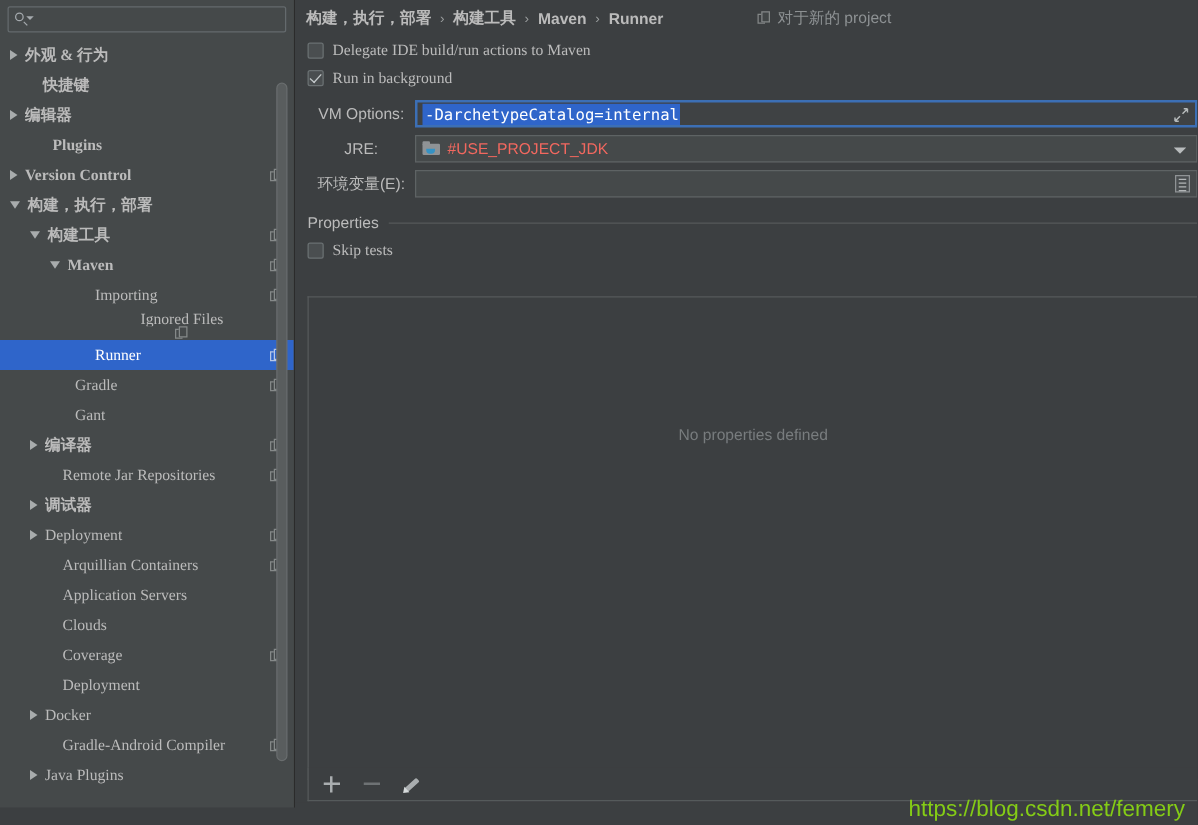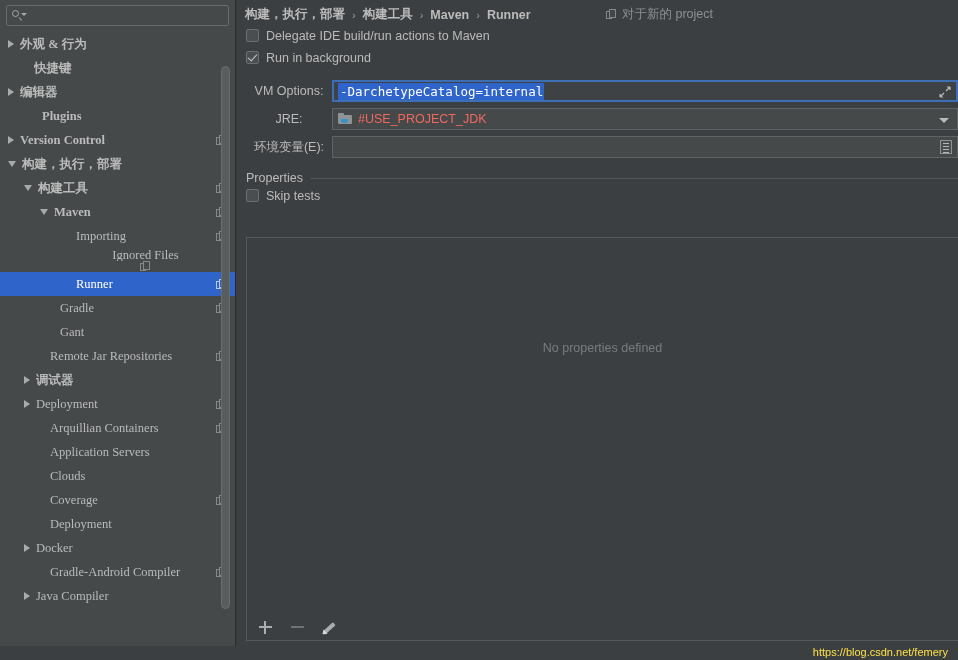--- a/index.html
+++ b/index.html
@@ -238,23 +238,24 @@
     display: flex;
     align-items: center;
     gap: 5px;
     color: #8d9193;
     font-size: 12.5px;
     white-space: nowrap;
   }
 
   .row {
     display: flex;
-    align-items: flex-start;
+    align-items: center;
     padding-left: 10px;
     box-sizing: border-box;
+    font-family: Liberation Serif, serif;
   }
   .checkbox {
     width: 13px;
     height: 13px;
     border: 1px solid #6b7173;
     border-radius: 2px;
     background: #4a4e50;
     box-sizing: border-box;
     position: relative;
     flex: 0 0 auto;
@@ -484,22 +485,22 @@
     border-top: 3px solid transparent;
     border-bottom: 3px solid transparent;
     border-right: 4px solid #d6dadb;
     transform: rotate(-42deg);
   }
 
   .watermark {
     position: absolute;
     right: 10px;
     bottom: 2px;
-    color: #fde047;
-    font-size: 11px;
+    color: #84cc16;
+    font-size: 18px;
     white-space: nowrap;
   }
   .bottom-strip {
     position: absolute;
     left: 0;
     right: 0;
     bottom: 0;
     height: 18px;
     background: #3c3f41;
   }
@@ -606,20 +607,28 @@
             <span class="tree-label">Gradle</span>
             <span class="copy-icon">
               <span class="c1"></span>
               <span class="c2"></span>
             </span>
           </div>
           <div class="tree-row" style="padding-left: 48px;">
             <span class="tree-arrow none"></span>
             <span class="tree-label">Gant</span>
           </div>
+          <div class="tree-row" style="padding-left: 24px;">
+            <span class="tree-arrow collapsed"></span>
+            <span class="tree-label bold">编译器</span>
+            <span class="copy-icon">
+              <span class="c1"></span>
+              <span class="c2"></span>
+            </span>
+          </div>
           <div class="tree-row" style="padding-left: 38px;">
             <span class="tree-arrow none"></span>
             <span class="tree-label">Remote Jar Repositories</span>
             <span class="copy-icon">
               <span class="c1"></span>
               <span class="c2"></span>
             </span>
           </div>
           <div class="tree-row" style="padding-left: 24px;">
             <span class="tree-arrow collapsed"></span>
@@ -668,21 +677,21 @@
           <div class="tree-row" style="padding-left: 38px;">
             <span class="tree-arrow none"></span>
             <span class="tree-label">Gradle-Android Compiler</span>
             <span class="copy-icon">
               <span class="c1"></span>
               <span class="c2"></span>
             </span>
           </div>
           <div class="tree-row" style="padding-left: 24px;">
             <span class="tree-arrow collapsed"></span>
-            <span class="tree-label">Java Compiler</span>
+            <span class="tree-label">Java Plugins</span>
           </div>
         </div>
       <div class="sb-track">
         <div class="sb-thumb"></div>
       </div>
     </div>
     <div class="sidebar-bottom-strip"></div>
   </div>
 
   <div class="main">

